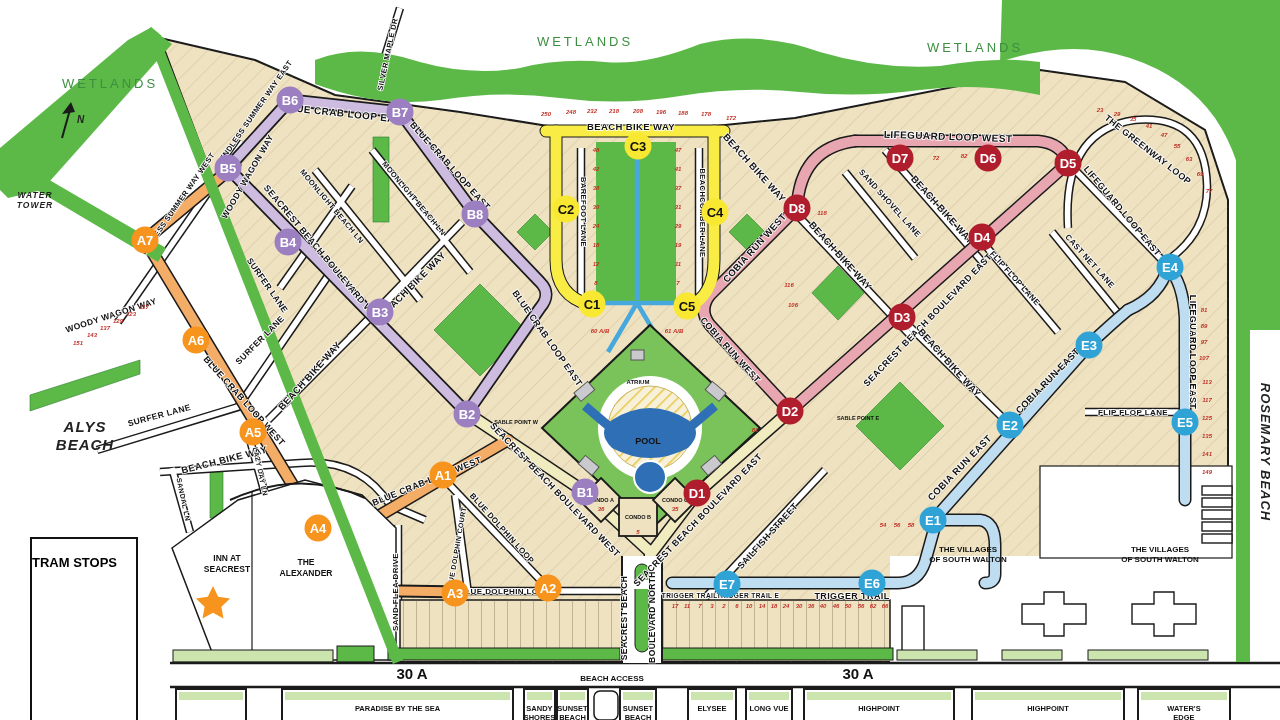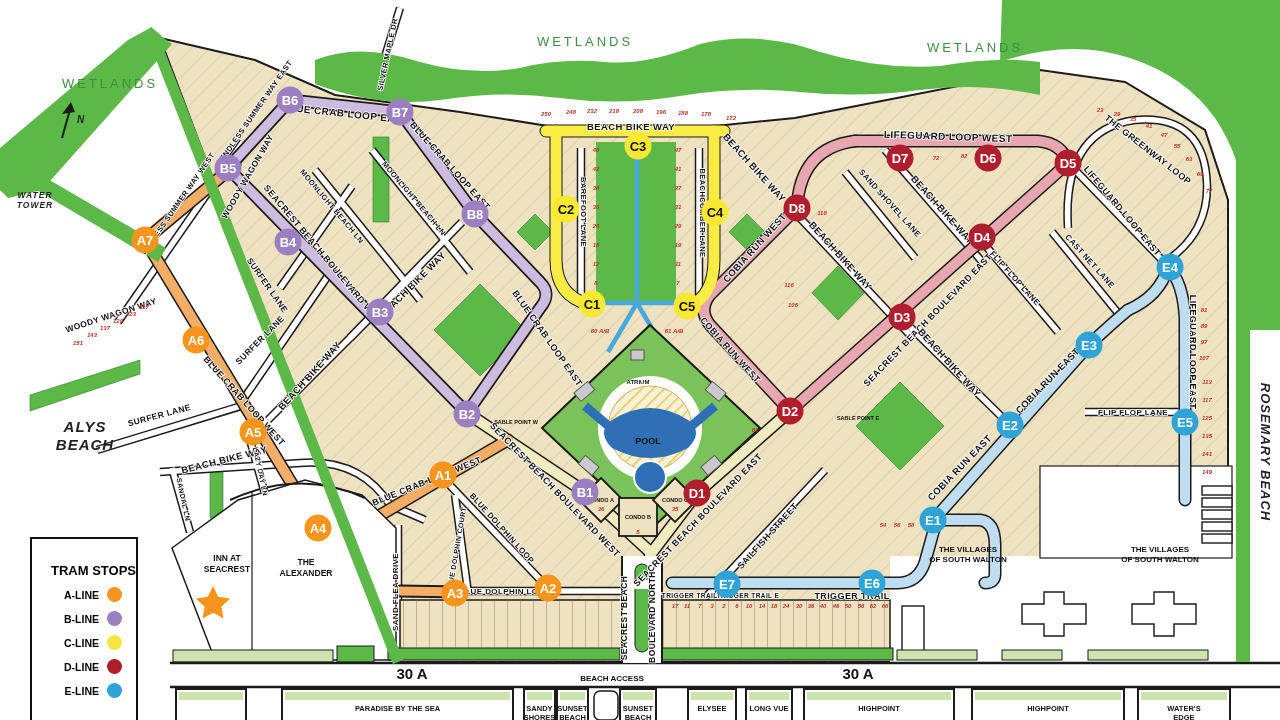--- a/index.html
+++ b/index.html
@@ -8,21 +8,21 @@
   svg{position:absolute;left:0;top:0;}
   text{font-family:"Liberation Sans",sans-serif;}
   .street{font-weight:bold;fill:#111;letter-spacing:.4px;paint-order:stroke;stroke:#fff;stroke-width:1.6px;}
   .lot{fill:#c03026;font-size:6px;font-style:italic;font-weight:bold;}
   .wetl{fill:#3e8e41;font-size:13px;letter-spacing:3px;}
   .place{fill:#111;font-weight:bold;}
   .italpl{fill:#222;font-weight:bold;font-style:italic;letter-spacing:1px;}
   .stoptxt{font-weight:bold;}
   #legend{position:absolute;left:30px;top:537px;width:104px;height:183px;background:#fff;
           border:2px solid #111;}
-  #legend .ttl{text-align:right;font-weight:bold;font-size:13px;margin-top:24px;letter-spacing:0;}
+  #legend .ttl{text-align:left;font-weight:bold;font-size:13px;margin-top:16px;letter-spacing:0;}
   #legend .row{display:flex;align-items:center;justify-content:flex-end;margin:9px 14px 0 0;}
   #legend .row .lab{font-weight:bold;font-size:10.5px;margin-right:8px;}
   #legend .row .dot{width:15px;height:15px;border-radius:50%;}
 </style>
 </head>
 <body>
 <div id="stage">
 
 <svg id="map" width="1280" height="720" viewBox="0 0 1280 720">
   <defs>
@@ -513,37 +513,15 @@
         <text x="1048" y="711" text-anchor="middle" class="place" font-size="7.5">HIGHPOINT</text>
         <rect x="1138" y="689" width="92" height="34" fill="#fff" stroke="#1b1b1b" stroke-width="2"></rect>
         <rect x="1141" y="692" width="86" height="8" fill="#cce5af"></rect>
         <text x="1184" y="711" text-anchor="middle" class="place" font-size="7.5">WATER'S</text>
         <text x="1184" y="720" text-anchor="middle" class="place" font-size="7.5">EDGE</text>
       </g>
 </svg>
 
 <div id="legend">
   <div class="ttl">TRAM STOPS</div>
-  <div id="legendRows">
-        <div class="row">
-          <span class="lab">A-LINE</span>
-          <span class="dot" style="background: rgb(247, 148, 29);"></span>
-        </div>
-        <div class="row">
-          <span class="lab">B-LINE</span>
-          <span class="dot" style="background: rgb(156, 127, 192);"></span>
-        </div>
-        <div class="row">
-          <span class="lab">C-LINE</span>
-          <span class="dot" style="background: rgb(245, 230, 66);"></span>
-        </div>
-        <div class="row">
-          <span class="lab">D-LINE</span>
-          <span class="dot" style="background: rgb(176, 30, 46);"></span>
-        </div>
-        <div class="row">
-          <span class="lab">E-LINE</span>
-          <span class="dot" style="background: rgb(47, 163, 214);"></span>
-        </div>
-      </div>
 </div>
 
 </div>
 
 </body></html>

